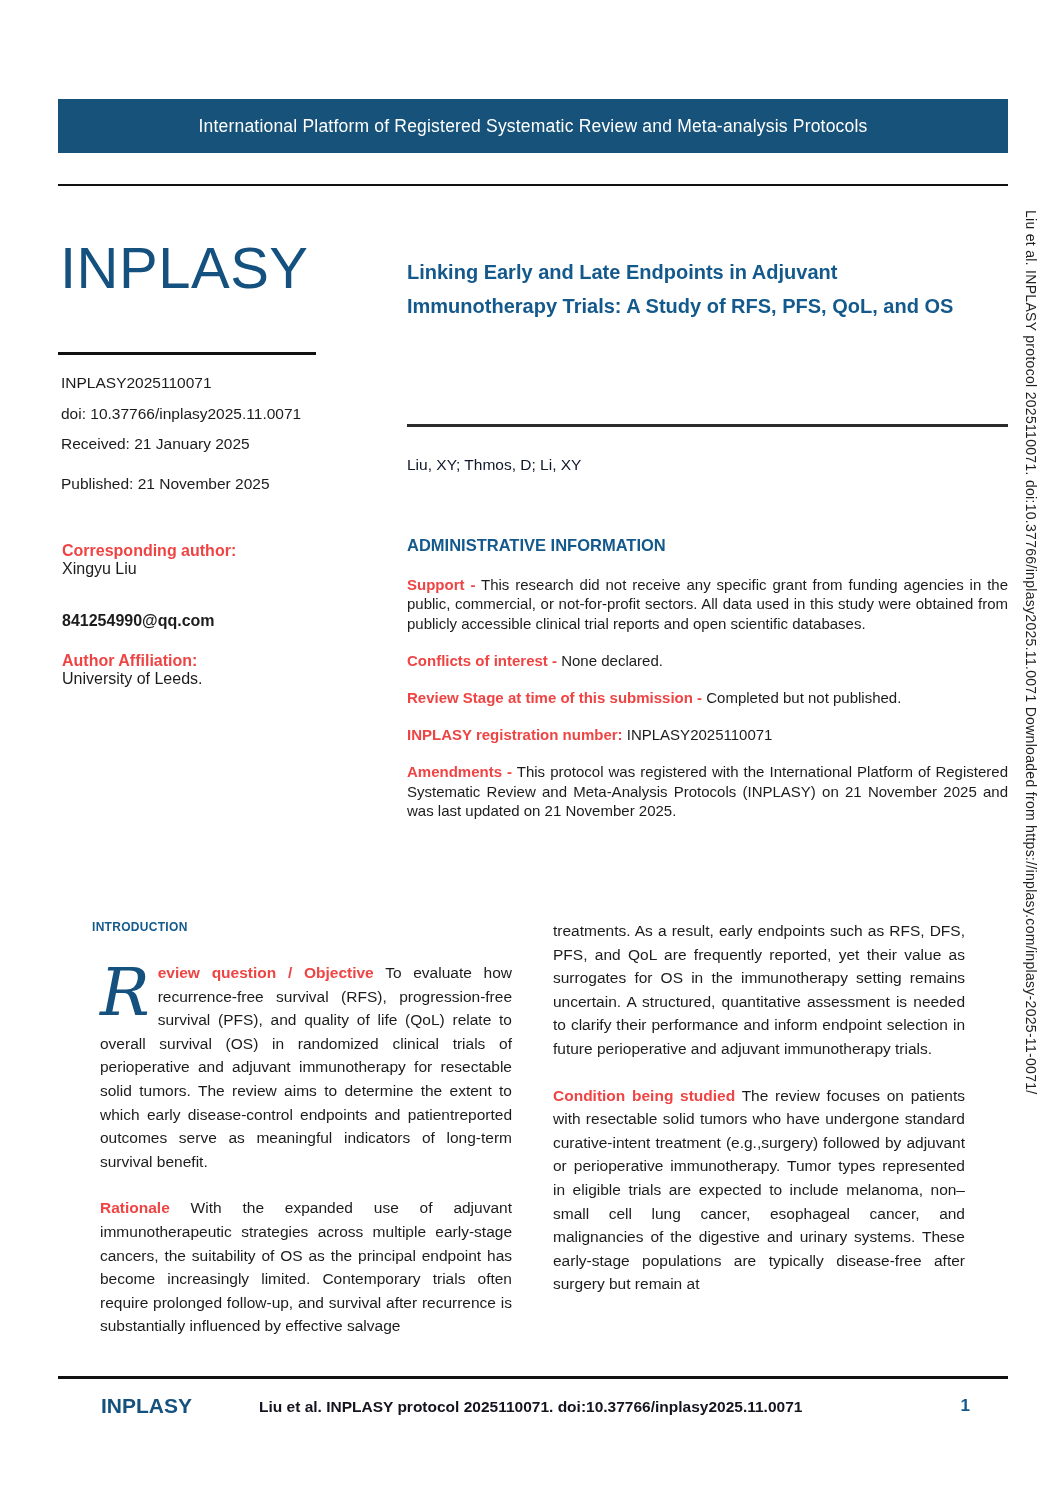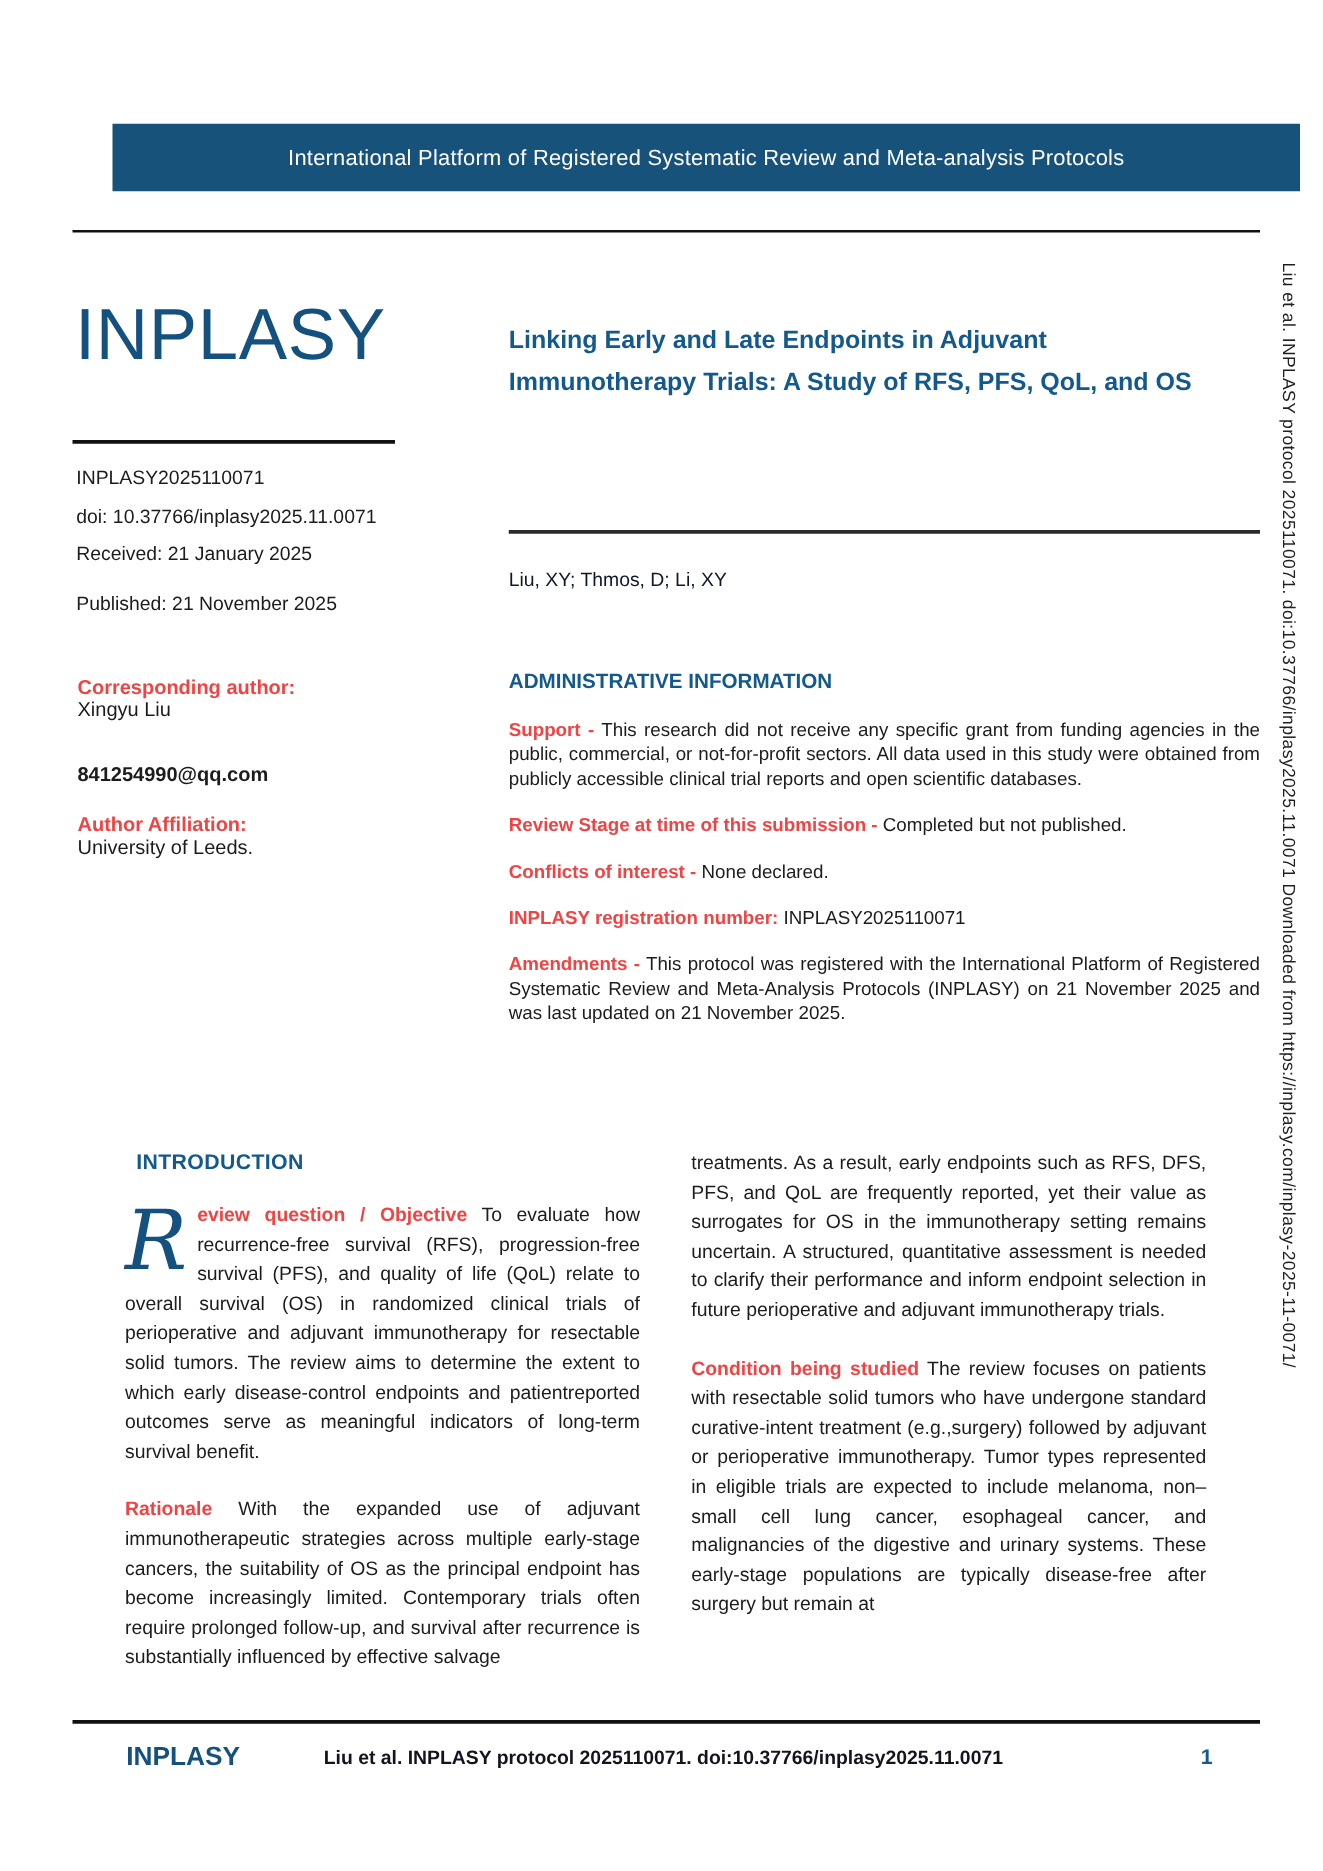--- a/index.html
+++ b/index.html
@@ -12,21 +12,21 @@
     color: #1c1c1c;
     overflow: hidden;
   }
 
   
   .banner {
     position: absolute;
     left: 58px; top: 99px;
     width: 950px; height: 54px;
     background: #17527a;
-    display: flex; align-items: center; justify-content: center; margin-left: 32px;
+    display: flex; align-items: center; justify-content: center;
   }
   .banner span {
     color: #ffffff;
     font-size: 17.5px;
     letter-spacing: 0.2px;
   }
   .rule-top {
     position: absolute;
     left: 58px; top: 184px;
     width: 950px; height: 2px;
@@ -111,22 +111,22 @@
     color: #14598c;
   }
   .admin p {
     margin: 0 0 18px 0;
     text-align: justify;
   }
 
   
   .intro-heading {
     position: absolute;
-    left: 109px; top: 920px;
-    font-size: 17px;
+    left: 92px; top: 920px;
+    font-size: 12px;
     color: #14598c;
     font-weight: bold;
     letter-spacing: 0.3px;
   }
   .col {
     position: absolute;
     width: 412px;
     font-size: 15.5px;
     line-height: 23.6px;
     text-align: justify;
@@ -214,22 +214,22 @@
     <span class="blabel">Corresponding author:</span>
     <p class="name">Xingyu Liu</p>
     <p class="email">841254990@qq.com</p>
     <span class="blabel">Author Affiliation:</span>
     <p>University of Leeds.</p>
   </div>
 
   <div class="admin">
     <h2>ADMINISTRATIVE INFORMATION</h2>
     <p><span class="blabel">Support -</span> <span>This research did not receive any specific grant from funding agencies in the public, commercial, or not-for-profit sectors. All data used in this study were obtained from publicly accessible clinical trial reports and open scientific databases.</span></p>
+    <p><span class="blabel">Conflicts of interest -</span> <span>None declared.</span></p>
     <p><span class="blabel">Review Stage at time of this submission -</span> <span>Completed but not published.</span></p>
-    <p><span class="blabel">Conflicts of interest -</span> <span>None declared.</span></p>
     <p><span class="blabel">INPLASY registration number:</span> <span>INPLASY2025110071</span></p>
     <p><span class="blabel">Amendments -</span> <span>This protocol was registered with the International Platform of Registered Systematic Review and Meta-Analysis Protocols (INPLASY) on 21 November 2025 and was last updated on 21 November 2025.</span></p>
   </div>
 
   <div class="intro-heading">INTRODUCTION</div>
 
   <div class="col col-left">
     <p><span class="dropcap">R</span><span class="blabel">eview question / Objective</span> <span>To evaluate how recurrence-free survival (RFS), progression-free survival (PFS), and quality of life (QoL) relate to overall survival (OS) in randomized clinical trials of perioperative and adjuvant immunotherapy for resectable solid tumors. The review aims to determine the extent to which early disease-control endpoints and patientreported outcomes serve as meaningful indicators of long-term survival benefit.</span></p>
     <p><span class="blabel">Rationale</span> <span>With the expanded use of adjuvant immunotherapeutic strategies across multiple early-stage cancers, the suitability of OS as the principal endpoint has become increasingly limited. Contemporary trials often require prolonged follow-up, and survival after recurrence is substantially influenced by effective salvage</span></p>
   </div>

